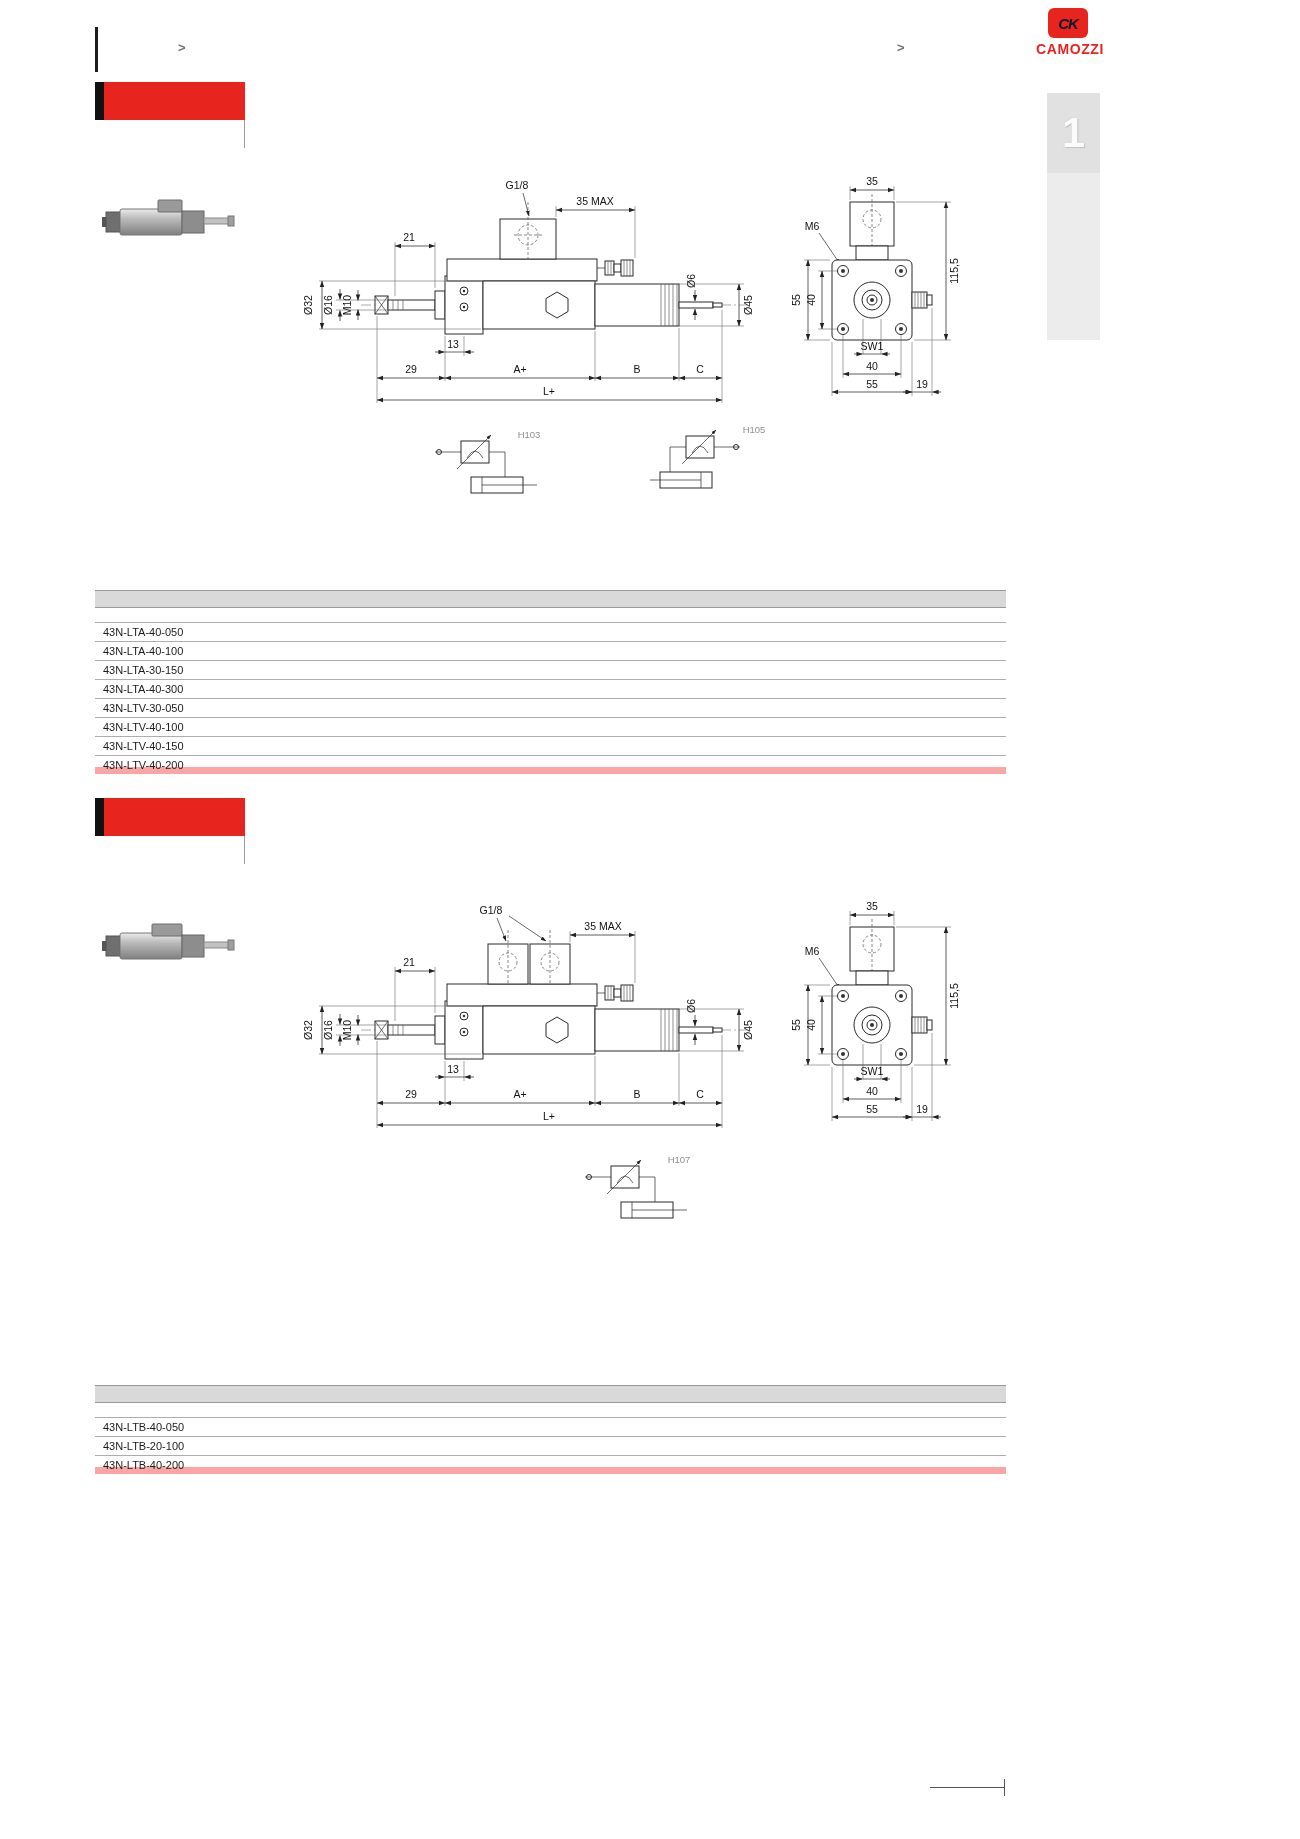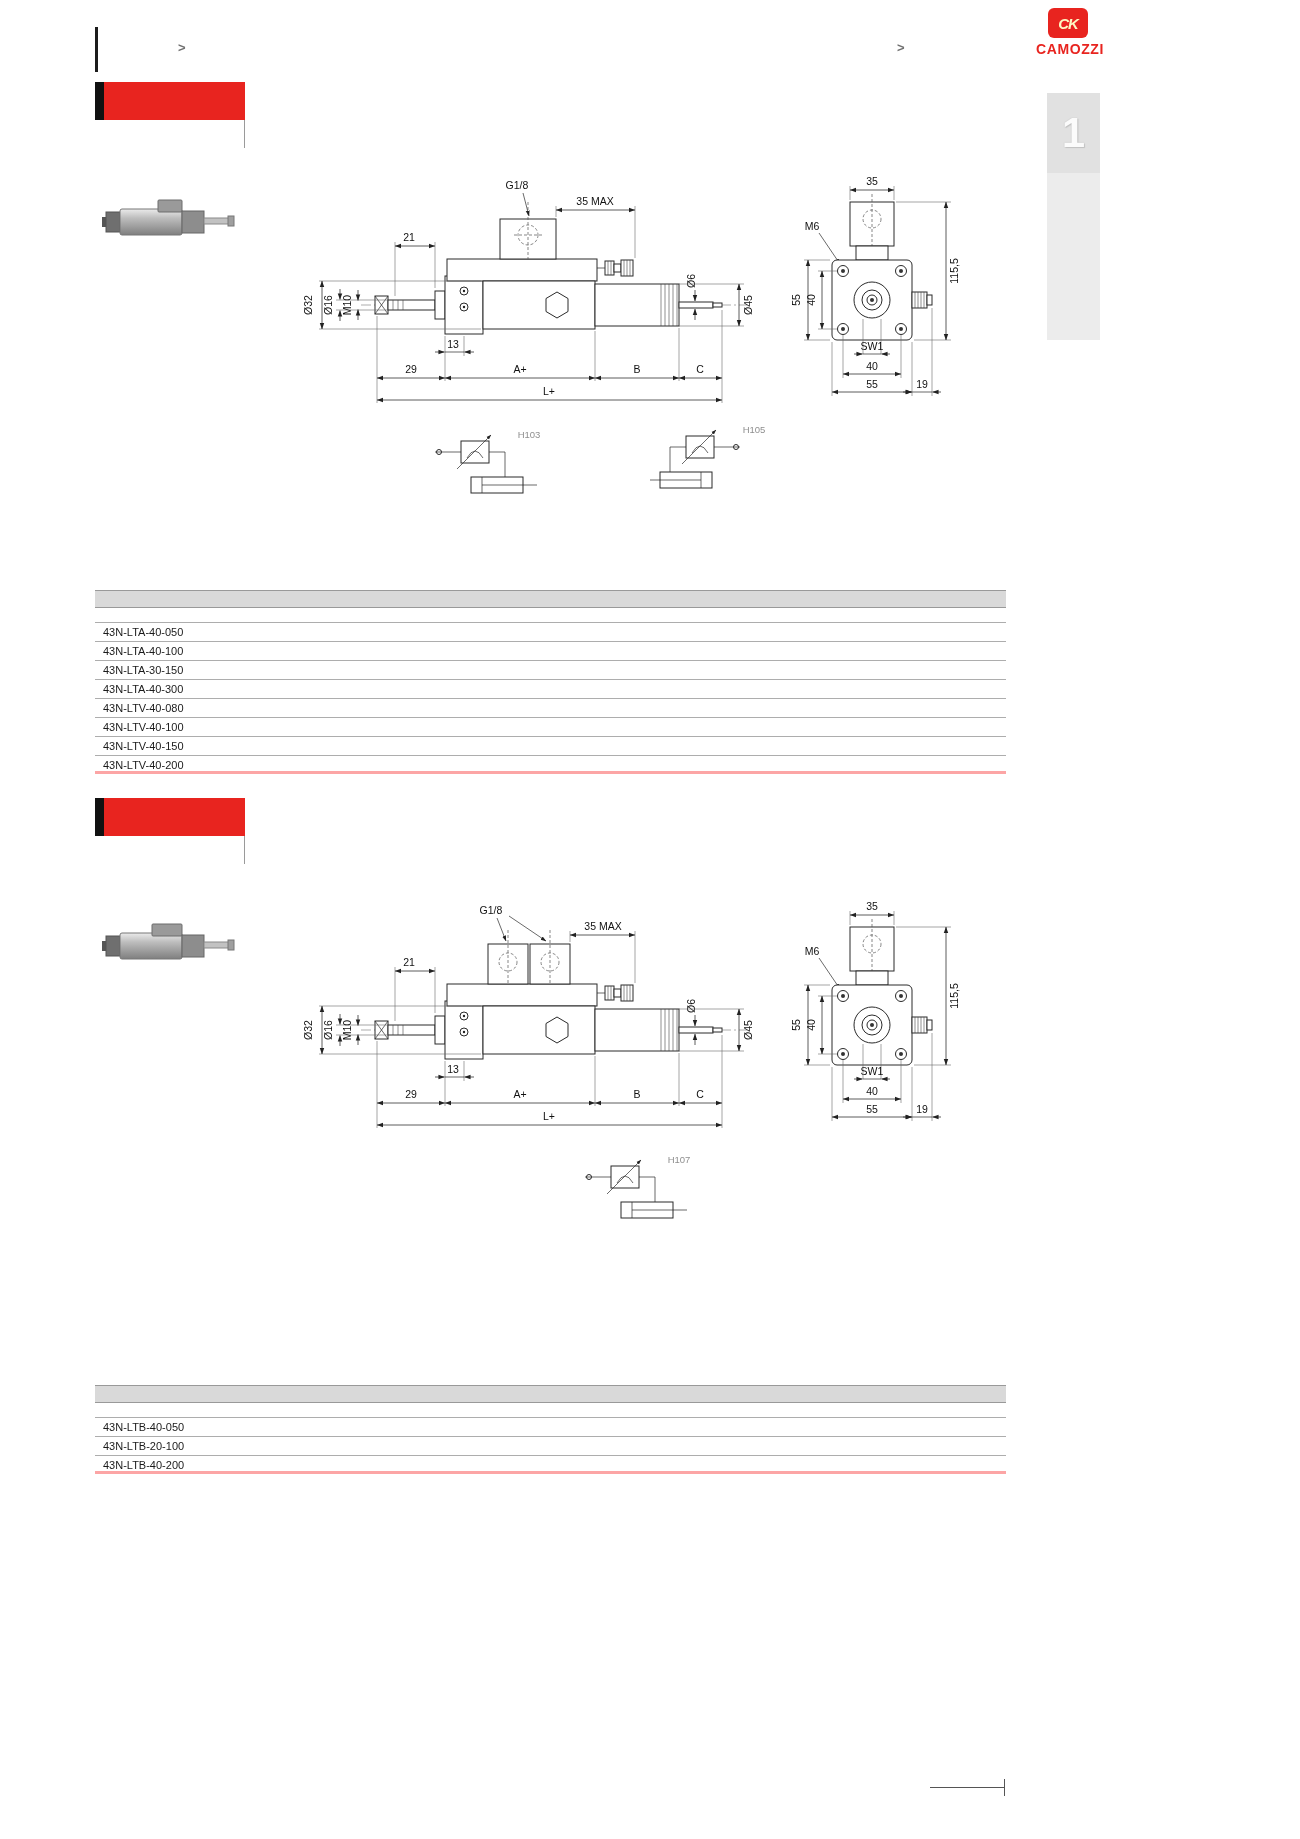--- a/index.html
+++ b/index.html
@@ -10,39 +10,39 @@
   
   .top-left-bar{position:absolute;left:95px;top:27px;width:3px;height:45px;background:#1c1c1c}
   .crumb{position:absolute;top:40px;font-size:13px;font-weight:bold;color:#707070}
   .crumb-left{left:178px}
   .crumb-right{left:897px}
 
   
   .logo{position:absolute;left:1036px;top:8px;width:64px;text-align:center}
   .logo-mark{width:40px;height:30px;margin:0 auto;background:#e8241f;border-radius:6px;
              display:flex;align-items:center;justify-content:center}
-  .logo-mark span{color:#fef9c3;font-weight:bold;font-style:italic;font-size:15px;letter-spacing:-1px}
+  .logo-mark span{color:#0f172a;font-weight:bold;font-style:italic;font-size:15px;letter-spacing:-1px}
   .logo-text{margin-top:3px;color:#e8241f;font-size:14px;font-weight:bold;letter-spacing:.6px}
 
   
   .side-tab{position:absolute;left:1047px;top:93px;width:53px;height:247px;background:#ececec}
   .side-tab-top{width:100%;height:80px;background:#e1e1e1;display:flex;align-items:center;justify-content:center}
   .side-tab-num{font-size:42px;font-weight:bold;color:#fbfbfb;text-shadow:0 0 1px #aaa,1px 1px 1px #c4c4c4}
 
   
   .red-bar{position:absolute;left:95px;width:150px;height:38px;background:#e8241f}
   .red-bar-black{position:absolute;left:0;top:0;width:9px;height:100%;background:#111}
   .bar-tail{position:absolute;left:244px;width:1px;height:28px;background:#9a9a9a}
 
   
   .table{position:absolute;left:95px;width:911px}
   .thead{height:18px;background:#d9d9d9;border-top:1px solid #999;border-bottom:1px solid #999}
   .tgap{height:14px}
   .trow{height:19px;border-top:1px solid #adadad;padding:3px 0 0 8px;font-size:11px;font-weight:normal;color:#1a1a1a}
-  .trow-last{border-bottom:3px solid #fca5a5}
+  .trow-last{border-bottom:7px solid #fca5a5}
 
   
   .foot-h{position:absolute;left:930px;top:1787px;width:75px;height:1px;background:#555}
   .foot-v{position:absolute;left:1004px;top:1779px;width:1px;height:17px;background:#555}
 
   
   svg text{font-family:"Liberation Sans",sans-serif}
   .dt{font-size:10.5px;fill:#111;text-anchor:middle}
   .lbl-gray{font-size:9.5px;fill:#8f8f8f;text-anchor:middle}
   .out{fill:#fff;stroke:#2a2a2a;stroke-width:1}
@@ -334,21 +334,21 @@
   </g>
 </svg>
 
 <div class="table" style="top:590px">
   <div class="thead"></div>
   <div class="tgap"></div>
   <div class="trow"><span>43N-LTA-40-050</span></div>
   <div class="trow"><span>43N-LTA-40-100</span></div>
   <div class="trow"><span>43N-LTA-30-150</span></div>
   <div class="trow"><span>43N-LTA-40-300</span></div>
-  <div class="trow"><span>43N-LTV-40-080</span></div>
+  <div class="trow"><span>43N-LTV-30-050</span></div>
   <div class="trow"><span>43N-LTV-40-100</span></div>
   <div class="trow"><span>43N-LTV-40-150</span></div>
   <div class="trow trow-last"><span>43N-LTV-40-200</span></div>
 </div>
 
 <div class="red-bar" style="top:798px">
   <div class="red-bar-black"></div>
 </div>
 <div class="bar-tail" style="top:836px"></div>
 

